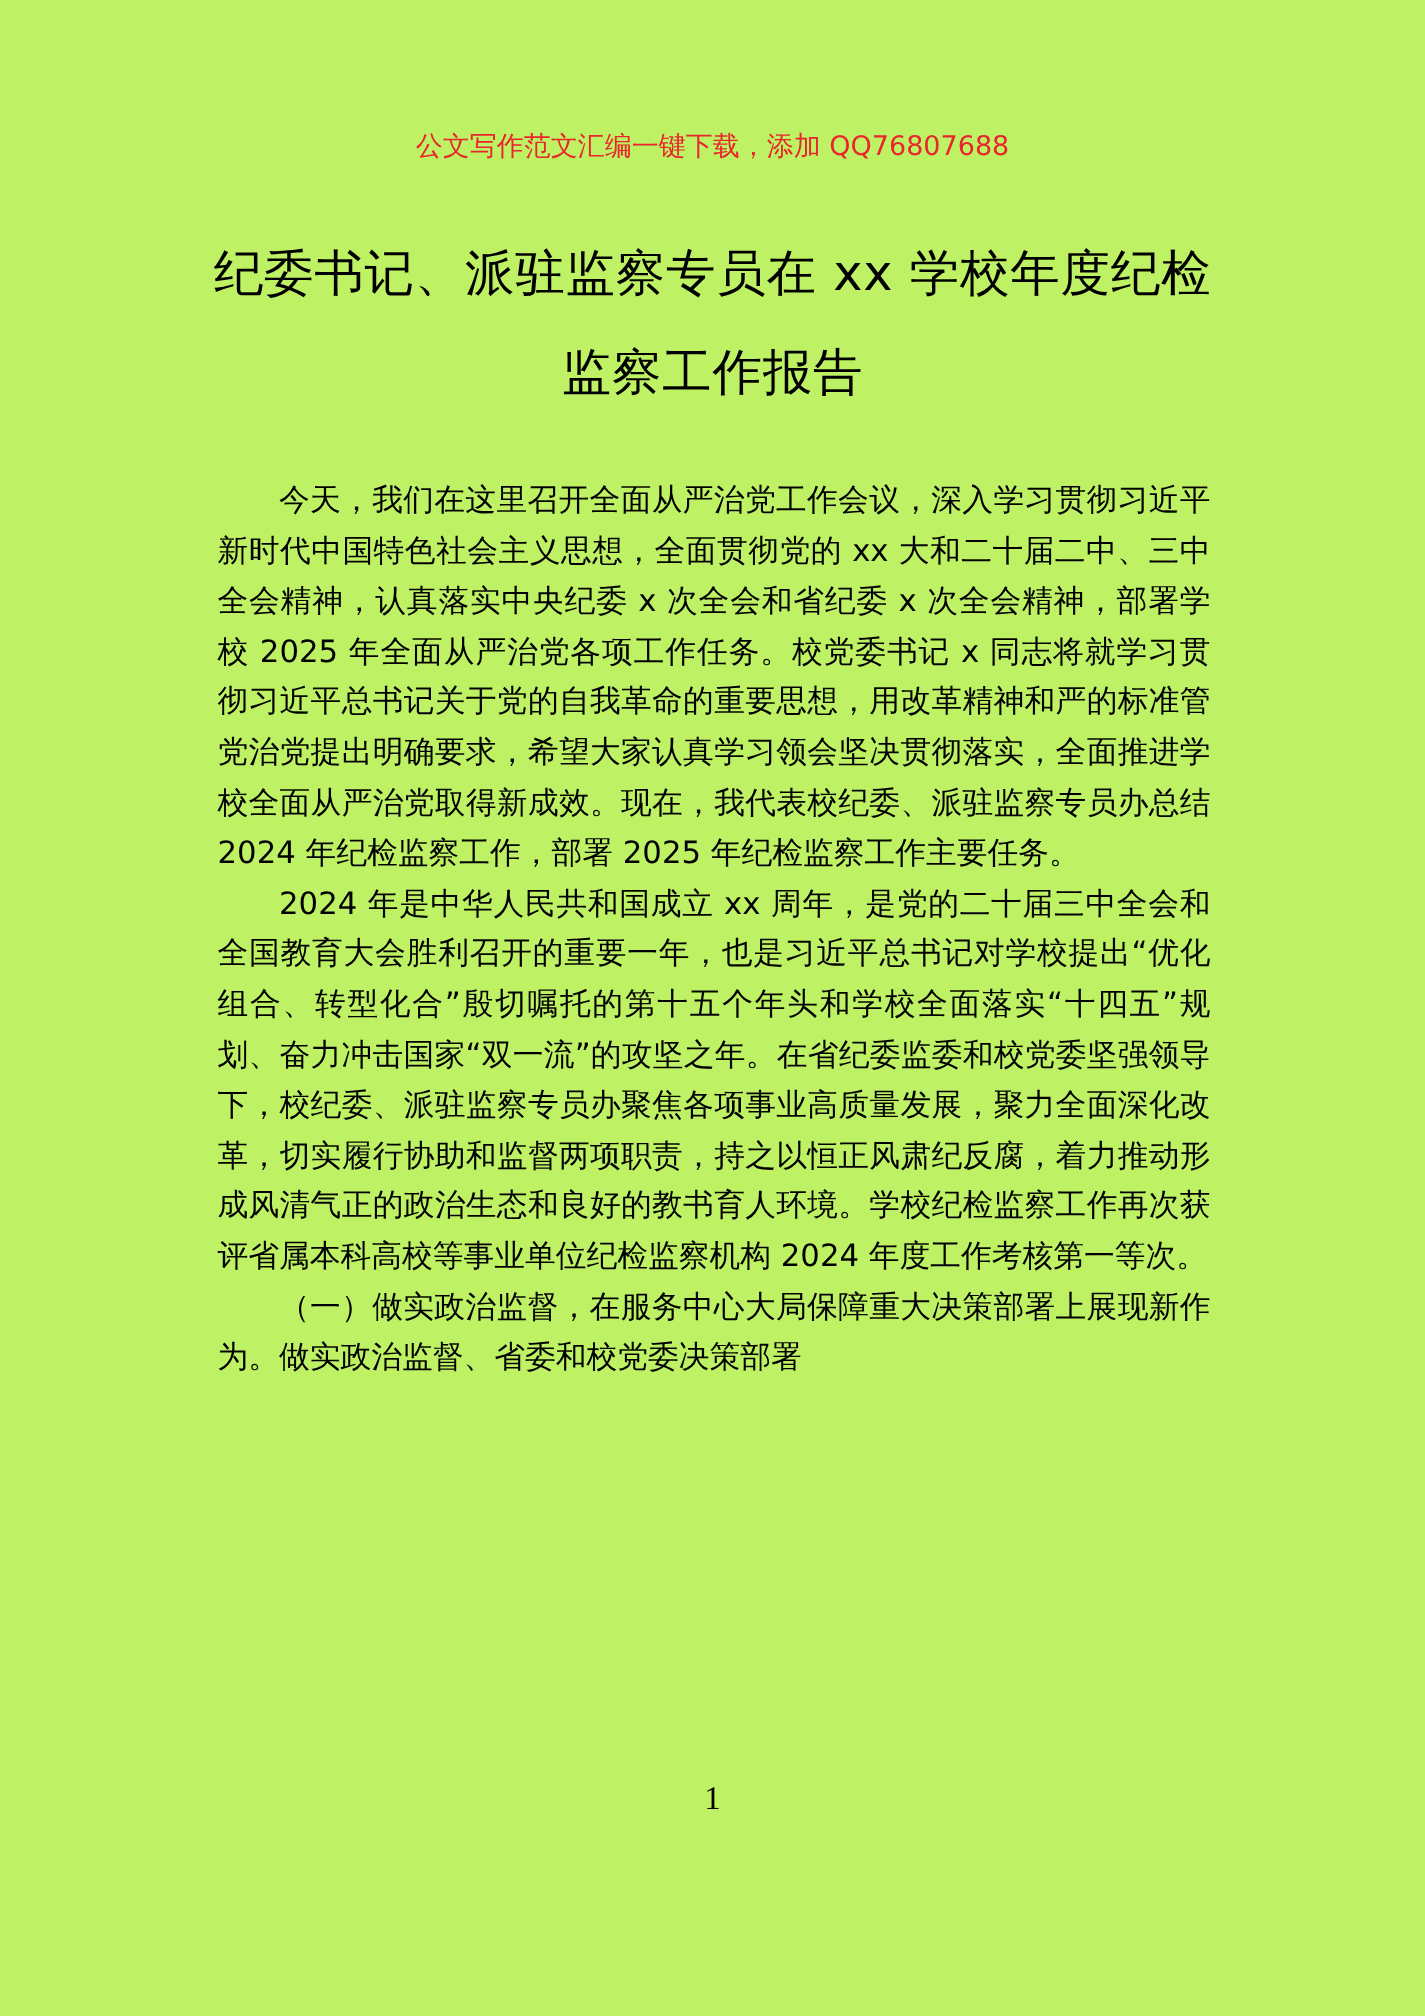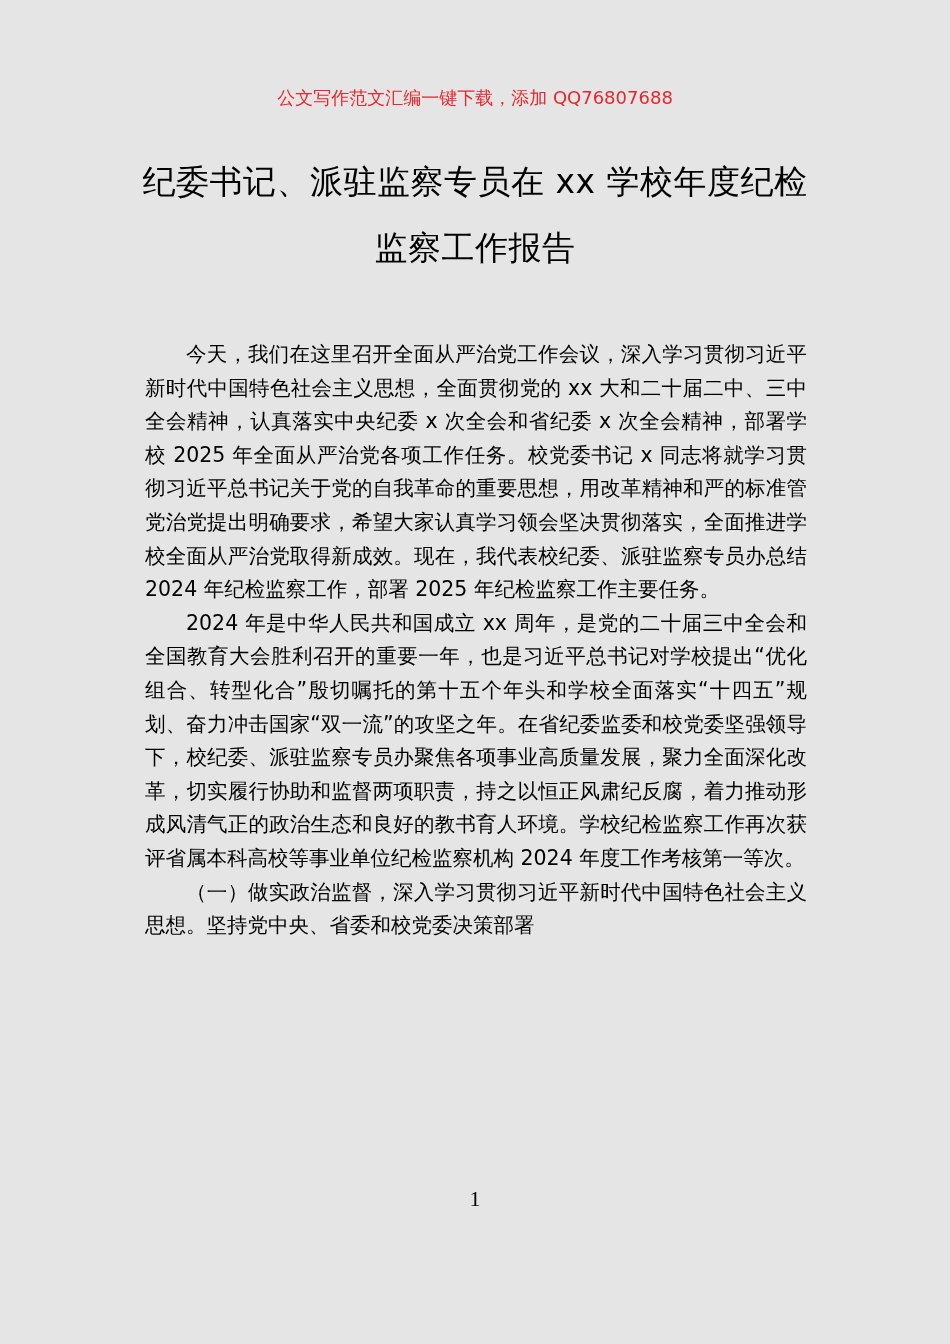--- a/index.html
+++ b/index.html
@@ -1,33 +1,33 @@
 <!DOCTYPE html>
 <html><head>
 <meta charset="utf-8">
 <style>
   html, body { margin: 0; padding: 0; background: #ffffff; }
   body { width: 950px; height: 1344px; position: relative; overflow: hidden;
          font-family: "DejaVu Sans", "Liberation Sans", sans-serif; color: #000; }
-  .page { position: absolute; left: 0; top: 0; width: 950px; height: 1344px; background: #e5e5e5; }
+  .page { position: absolute; left: 0; top: 0; width: 950px; height: 1344px; background: #bef264; }
   .watermark { position: absolute; top: 84px; left: 0; width: 950px; text-align: center;
                color: #e8262d; font-size: 18px; letter-spacing: 0px; line-height: 28px; }
   .title { position: absolute; top: 149px; left: 140px; width: 670px; text-align: center;
            font-size: 33px; line-height: 66px; letter-spacing: 0.5px; }
-  .body-text { position: absolute; top: 338px; left: 145px; width: 662px;
+  .body-text { position: absolute; top: 317px; left: 145px; width: 662px;
                font-size: 20.5px; line-height: 33.6px; text-align: justify; }
   .body-text p { margin: 0; text-indent: 2em; }
   .page-number { position: absolute; top: 1186px; left: 0; width: 950px; text-align: center;
                  font-family: "Liberation Serif", "DejaVu Serif", serif; font-size: 22px; }
 </style>
 </head>
 <body>
 
 <div class="page">
   <div class="watermark">公文写作范文汇编一键下载，添加 QQ76807688</div>
   <div class="title">纪委书记、派驻监察专员在 xx 学校年度纪检监察工作报告</div>
   <div class="body-text">
     <p>今天，我们在这里召开全面从严治党工作会议，深入学习贯彻习近平新时代中国特色社会主义思想，全面贯彻党的 xx 大和二十届二中、三中全会精神，认真落实中央纪委 x 次全会和省纪委 x 次全会精神，部署学校 2025 年全面从严治党各项工作任务。校党委书记 x 同志将就学习贯彻习近平总书记关于党的自我革命的重要思想，用改革精神和严的标准管党治党提出明确要求，希望大家认真学习领会坚决贯彻落实，全面推进学校全面从严治党取得新成效。现在，我代表校纪委、派驻监察专员办总结 2024 年纪检监察工作，部署 2025 年纪检监察工作主要任务。</p>
     <p>2024 年是中华人民共和国成立 xx 周年，是党的二十届三中全会和全国教育大会胜利召开的重要一年，也是习近平总书记对学校提出“优化组合、转型化合”殷切嘱托的第十五个年头和学校全面落实“十四五”规划、奋力冲击国家“双一流”的攻坚之年。在省纪委监委和校党委坚强领导下，校纪委、派驻监察专员办聚焦各项事业高质量发展，聚力全面深化改革，切实履行协助和监督两项职责，持之以恒正风肃纪反腐，着力推动形成风清气正的政治生态和良好的教书育人环境。学校纪检监察工作再次获评省属本科高校等事业单位纪检监察机构 2024 年度工作考核第一等次。</p>
-    <p>（一）做实政治监督，深入学习贯彻习近平新时代中国特色社会主义思想。坚持党中央、省委和校党委决策部署</p>
+    <p>（一）做实政治监督，在服务中心大局保障重大决策部署上展现新作为。做实政治监督、省委和校党委决策部署</p>
   </div>
   <div class="page-number">1</div>
 </div>
 
 </body></html>

